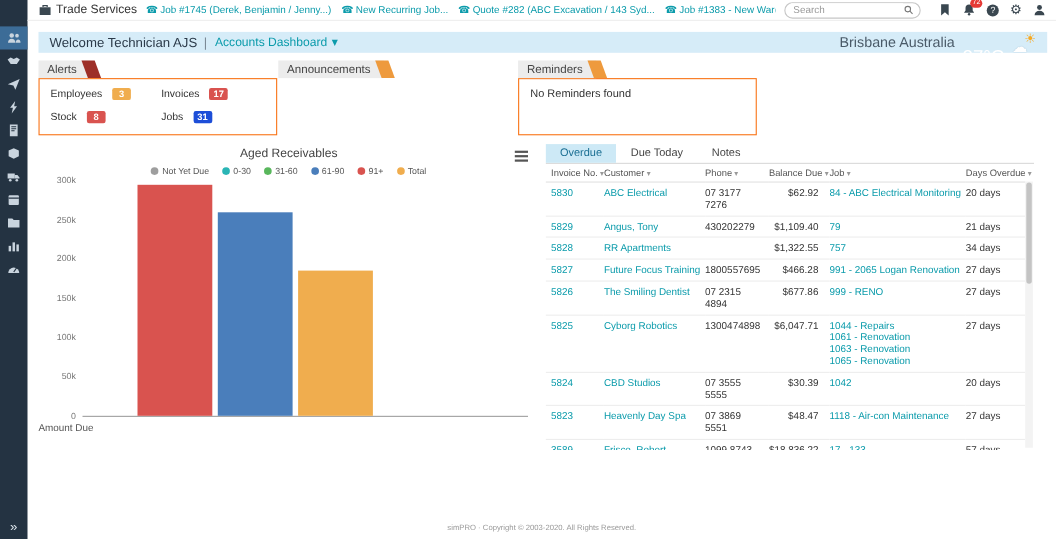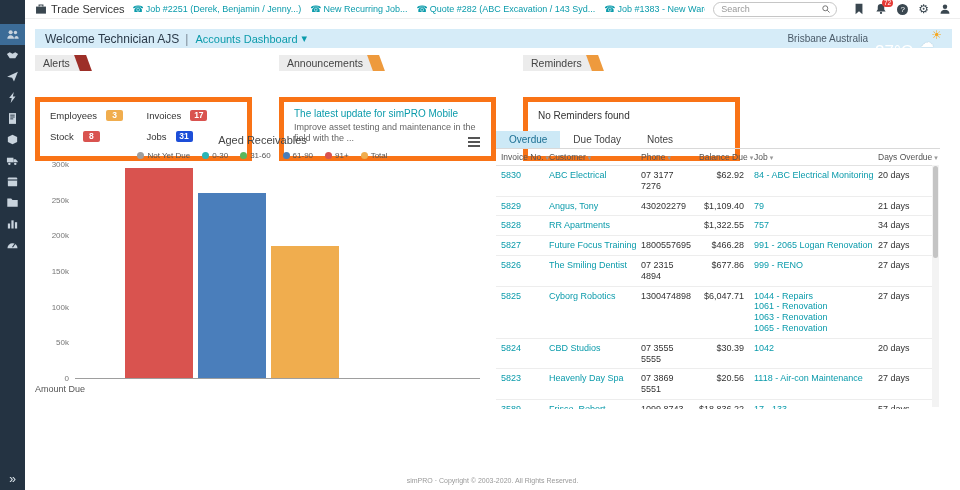--- a/index.html
+++ b/index.html
@@ -34,34 +34,34 @@
   .nbadge{position:absolute;top:-4px;right:-6px;background:#e53935;color:#fff;font-size:6.5px;line-height:8px;padding:0 2px;border-radius:5px;min-width:7px;text-align:center;}
   .help{width:11px;height:11px;border-radius:50%;background:#3a4750;color:#fff;font-size:8px;}
   .gear{font-size:12px;color:#3a4750;line-height:1;}
 
   
   .welcome{display:flex;align-items:center;background:#d6ecf8;height:19px;margin:10px 8px 0 10px;padding:0 10px;}
   .greet{font-size:12px;color:#2b3a49;}
   .divider{color:#7b8a96;font-size:12px;margin:0 7px 0 6px;}
   .dash-select{color:#0b9bab;font-size:11px;cursor:pointer;display:inline-flex;align-items:center;gap:4px;}
   .w-right{margin-left:auto;display:inline-flex;align-items:center;gap:7px;}
-  .loc{font-size:10px;color:#4a5a68;}
+  .loc{font-size:13px;color:#4a5a68;}
   .temp{font-size:17px;color:#fff;margin-top:26px;}
   .weather{position:relative;width:22px;height:17px;display:inline-block;}
   .weather .sun{position:absolute;right:0;top:-2px;color:#f6a821;font-size:12px;}
   .weather .cloud{position:absolute;left:0;bottom:-3px;color:#fff;font-size:14px;text-shadow:0 0 1px #8fb3c9;}
 
   
-  .cards{display:flex;gap:27px;margin:5px 8px 0 10px;height:72px;}
+  .cards{display:flex;gap:1px;margin:5px 8px 0 10px;height:72px;}
   .card{width:217px;flex:none;}
   .card-tab{position:relative;display:inline-block;background:#ececec;color:#444;font-size:10.5px;padding:2px 12px 2px 8px;z-index:1;}
   .card-tab::after{content:"";position:absolute;top:0;bottom:0;right:-7px;width:12px;transform:skewX(20deg);z-index:-1;}
   .fold-red::after{background:#9d2f28;}
   .fold-orange::after{background:#ee9a3d;}
-  .card-body{border:5px solid #f97316;background:#fff;height:64px;box-sizing:border-box;margin-top:26px;}
+  .card-body{border:1px solid #f97316;background:#fff;height:52px;box-sizing:border-box;}
   .alerts-grid{display:grid;grid-template-columns:1fr 1fr;row-gap:10px;column-gap:6px;padding:8px 10px;align-content:start;}
   .alert-item{display:inline-flex;align-items:center;gap:9px;cursor:pointer;}
   .al{font-size:9.5px;color:#333;}
   .badge{min-width:11px;height:11px;line-height:11px;border-radius:2px;color:#fff;font-size:8.5px;font-weight:bold;text-align:center;padding:0 3px;}
   .ann-pad{padding:6px 10px;}
   .ann-title{display:block;color:#0b9bab;font-size:10px;text-decoration:none;margin-bottom:3px;}
   .ann-body{font-size:9px;color:#666;line-height:1.25;}
   .rem-body{padding:8px 10px;font-size:10px;color:#333;box-sizing:border-box;}
 
   
@@ -182,21 +182,21 @@
       <span class="brand">
         <svg viewBox="0 0 14 14">
             <path fill="#3a4750" d="M1.2 4.2h11.6v8.2H1.2z"></path>
             <path fill="none" stroke="#3a4750" stroke-width="1.3" d="M4.8 4V2.4h4.4V4"></path>
           </svg>
         <span>Trade Services</span>
       </span>
       <span class="tb-links">
           <span class="tb-link">
             <span class="ph">☎</span>
-            <a href="#">Job #2251 (Derek, Benjamin / Jenny...)</a>
+            <a href="#">Job #1745 (Derek, Benjamin / Jenny...)</a>
           </span>
           <span class="tb-link">
             <span class="ph">☎</span>
             <a href="#">New Recurring Job...</a>
           </span>
           <span class="tb-link">
             <span class="ph">☎</span>
             <a href="#">Quote #282 (ABC Excavation / 143 Syd...</a>
           </span>
           <span class="tb-link">
@@ -269,24 +269,20 @@
               <span class="badge" style="background: rgb(217, 83, 79);">8</span>
             </div>
             <div class="alert-item">
               <span class="al">Jobs</span>
               <span class="badge" style="background: #1d4ed8;">31</span>
             </div>
           </div>
       </section>
       <section class="card">
         <div class="card-tab fold-orange"><span>Announcements</span></div>
-        <div class="card-body ann-pad">
-          <a href="#" class="ann-title">The latest update for simPRO Mobile</a>
-          <div class="ann-body">Improve asset testing and maintenance in the field with the ...</div>
-        </div>
       </section>
       <section class="card">
         <div class="card-tab fold-orange"><span>Reminders</span></div>
         <div class="card-body rem-body">No Reminders found</div>
       </section>
     </div>
 
     <div class="main">
 
       <section class="chart">
@@ -435,21 +431,21 @@
                 <td class="c-bal">$30.39</td>
                 <td class="c-job">
                   <a class="jobline" href="#">1042</a>
                 </td>
                 <td class="c-days">20 days</td>
               </tr>
               <tr>
                 <td class="c-inv"><a href="#">5823</a></td>
                 <td class="c-cust"><a href="#">Heavenly Day Spa</a></td>
                 <td class="c-phone">07 3869<br>5551</td>
-                <td class="c-bal">$20.56</td>
+                <td class="c-bal">$48.47</td>
                 <td class="c-job">
                   <a class="jobline" href="#">1118 - Air-con Maintenance</a>
                 </td>
                 <td class="c-days">27 days</td>
               </tr>
               <tr>
                 <td class="c-inv"><a href="#">3589</a></td>
                 <td class="c-cust"><a href="#">Frisco, Robert</a></td>
                 <td class="c-phone">1099 8743</td>
                 <td class="c-bal">$18,836.22</td>

